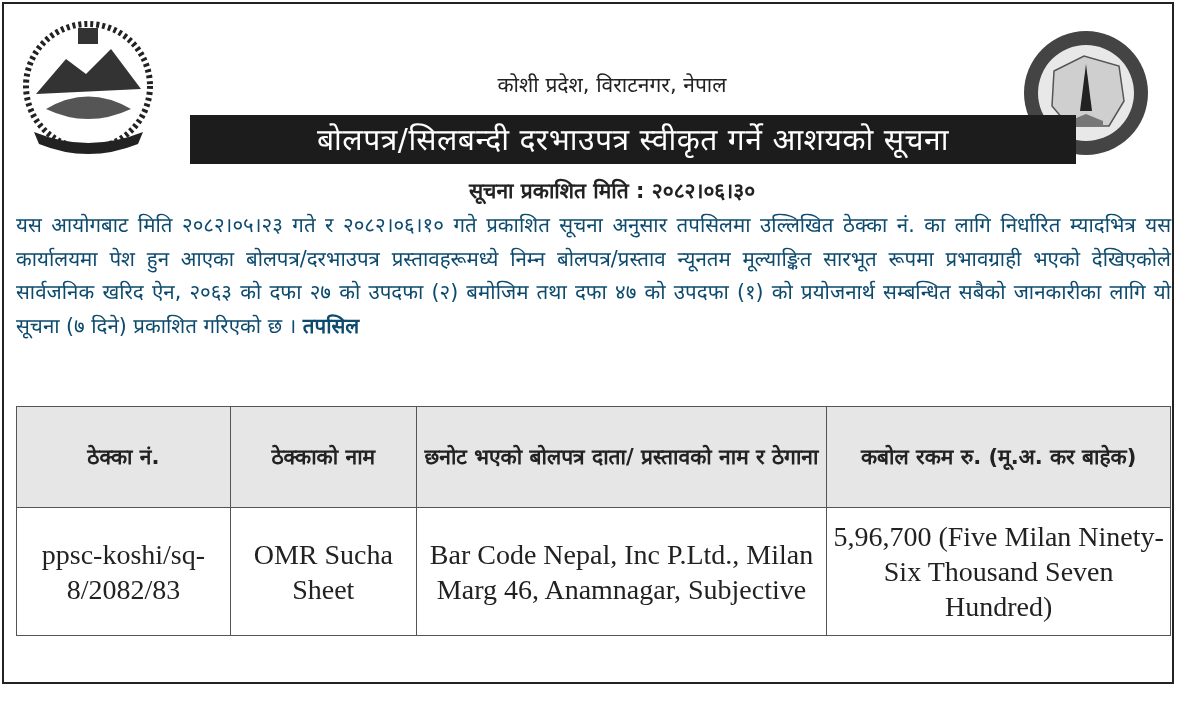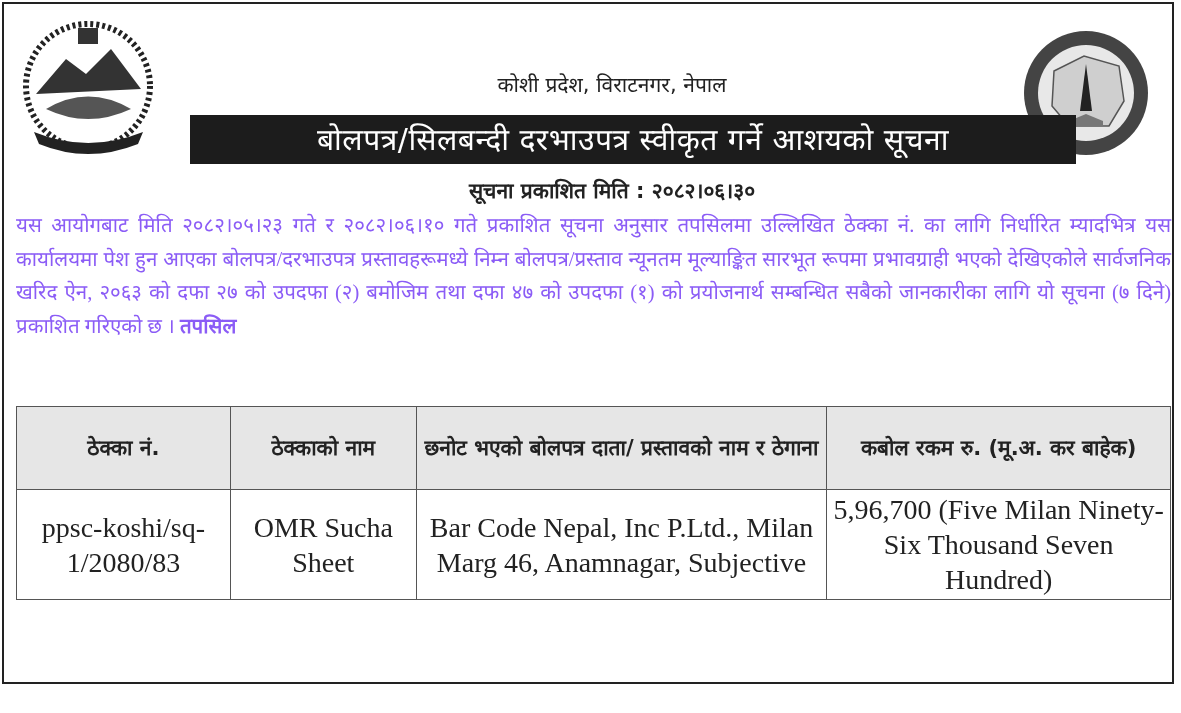--- a/index.html
+++ b/index.html
@@ -4,24 +4,24 @@
 <style>
   html, body { margin: 0; padding: 0; background: #ffffff; }
   body { width: 1181px; height: 713px; position: relative; overflow: hidden; font-family: "DejaVu Sans", sans-serif; color: #1a1a1a; }
   .frame { position: absolute; left: 2px; top: 2px; width: 1172px; height: 682px; border: 2px solid #222; box-sizing: border-box; background: #fff; }
   .emblem-left { position: absolute; left: 12px; top: 10px; width: 145px; height: 150px; }
   .emblem-right { position: absolute; left: 1010px; top: 22px; width: 145px; height: 135px; }
   .title { position: absolute; left: 0; right: 0; top: 10px; text-align: center; font-size: 40px; font-weight: bold; letter-spacing: 1px; color: #111; padding-left: 40px; }
   .subtitle { position: absolute; left: 0; right: 0; top: 66px; text-align: center; font-size: 21px; color: #222; padding-left: 48px; }
   .banner { position: absolute; left: 186px; top: 111px; width: 886px; height: 49px; background: #1c1c1c; color: #fff; font-size: 30px; line-height: 49px; text-align: center; letter-spacing: 0.5px; }
   .pubdate { position: absolute; left: 0; right: 0; top: 172px; text-align: center; font-size: 21px; font-weight: bold; color: #222; padding-left: 48px; }
-  .body-text { position: absolute; left: 12px; top: 205px; width: 1155px; font-size: 20.5px; line-height: 33.5px; color: #8b5cf6; text-align: justify; text-align-last: left; font-family: Liberation Serif, serif; }
+  .body-text { position: absolute; left: 12px; top: 205px; width: 1155px; font-size: 20.5px; line-height: 33.5px; color: #0c4a6e; text-align: justify; text-align-last: left; }
   .body-text b { font-weight: bold; }
   table.tpl { position: absolute; left: 12px; top: 402px; width: 1155px; border-collapse: collapse; }
-  table.tpl th, table.tpl td { border: 1.5px solid #555; text-align: center; vertical-align: middle; padding: 0 4px; }
+  table.tpl th, table.tpl td { border: 1.5px solid #555; text-align: center; vertical-align: middle; padding: 9px 4px; }
   table.tpl th { background: #e6e6e6; height: 82px; font-size: 21px; font-weight: bold; line-height: 34px; color: #222; }
   table.tpl td { font-family: "Liberation Serif", serif; font-size: 28px; line-height: 35px; color: #222; }
   table.tpl tr.r1 td { height: 109px; }
   table.tpl tr.r2 td { height: 76px; }
   .source { position: absolute; right: 10px; top: 690px; font-family: "Liberation Sans", sans-serif; font-style: italic; font-size: 15px; color: #222; margin-top: 20px; }
   .wm { position: absolute; font-family: "Liberation Sans", sans-serif; font-weight: bold; color: rgba(70,100,200,0.10); font-size: 110px; transform: rotate(-55deg); left: 240px; top: 430px; pointer-events: none; }
 </style>
 </head>
 <body>
 
@@ -69,21 +69,21 @@
     <thead>
       <tr>
         <th>ठेक्का नं.</th>
         <th>ठेक्काको नाम</th>
         <th>छनोट भएको बोलपत्र दाता/ प्रस्तावको नाम र ठेगाना</th>
         <th>कबोल रकम रु. (मू.अ. कर बाहेक)</th>
       </tr>
     </thead>
     <tbody>
       <tr class="r1">
-        <td>ppsc-koshi/sq-1/2080/83</td>
+        <td>ppsc-koshi/sq-8/2082/83</td>
         <td>OMR Sucha Sheet</td>
         <td>Bar Code Nepal, Inc P.Ltd., Milan Marg 46, Anamnagar, Subjective</td>
         <td>5,96,700 (Five Milan Ninety-Six Thousand Seven Hundred)</td>
       </tr>
     </tbody>
   </table>
 </div>
 
 <div class="source">Source: Gorkhapatra</div>
 

